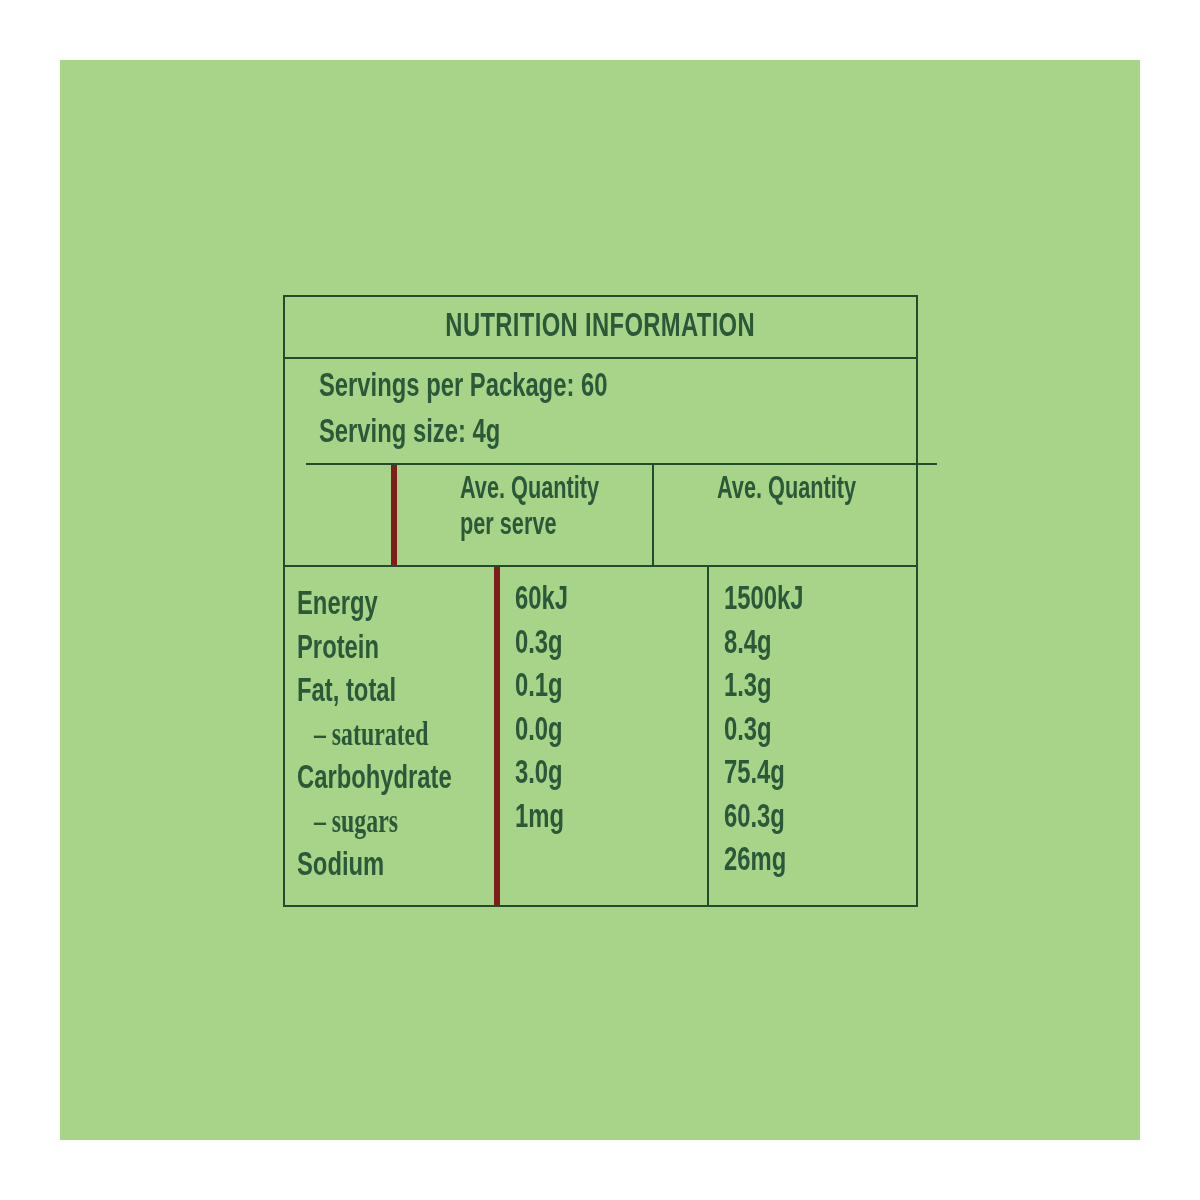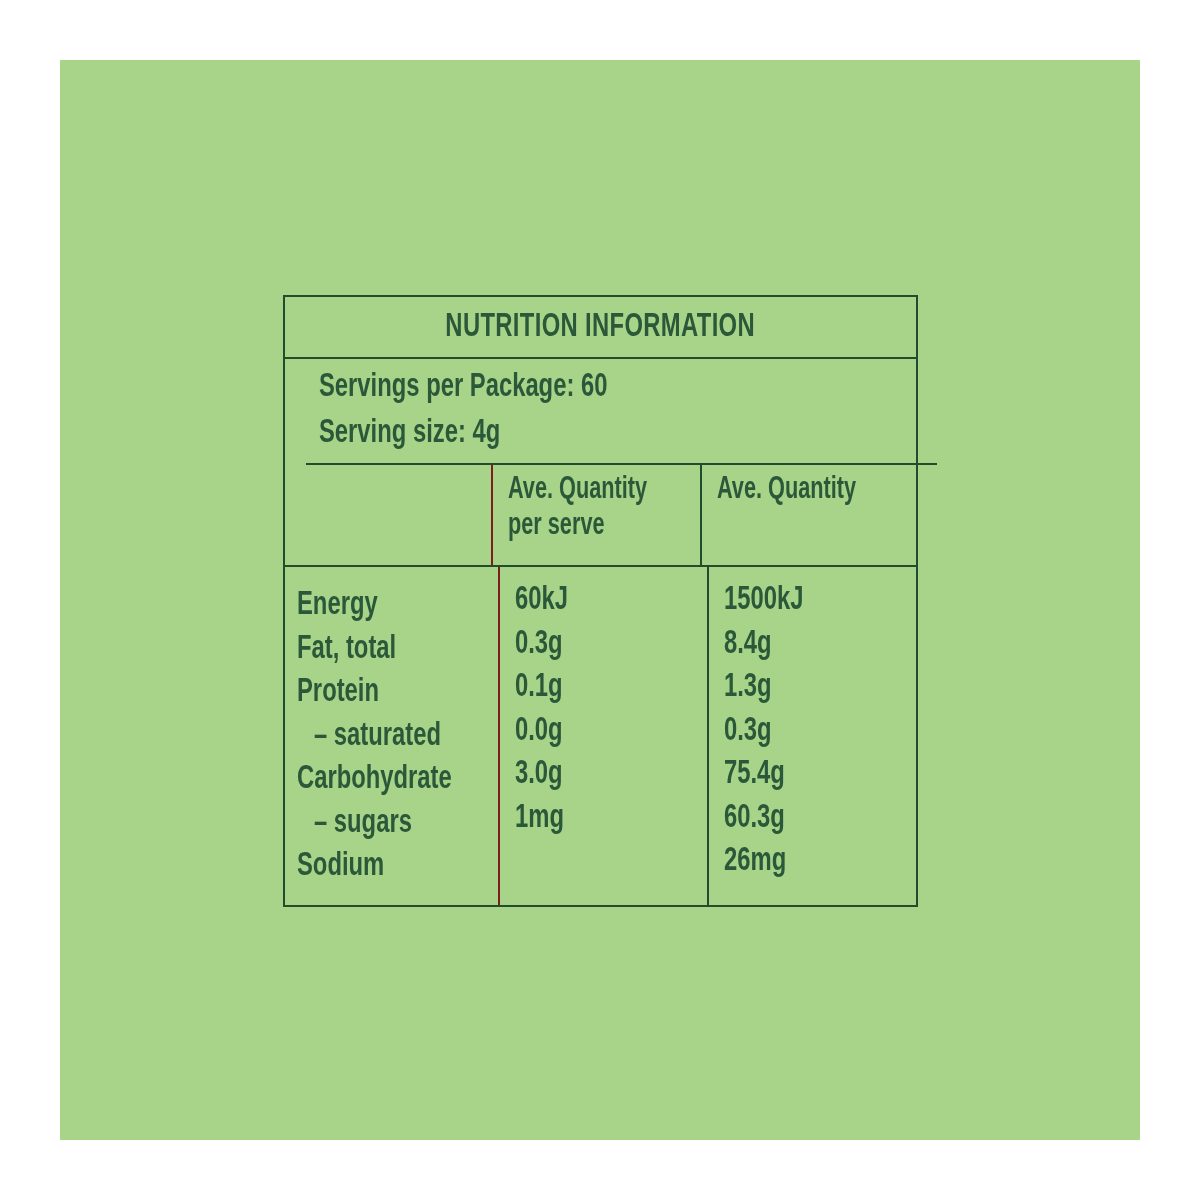--- a/index.html
+++ b/index.html
@@ -53,35 +53,36 @@
     padding: 2px 0 0 13px;
     font-size: 34px;
     line-height: 46px;
     margin-left: 21px;
   }
   .headers-row {
     height: 102px;
     border-bottom: 2px solid #214d2e;
     display: flex;
     font-size: 31px;
+    gap: 48px;
   }
   .data-row {
     height: 338px;
     display: flex;
     font-size: 34px;
   }
   .col { box-sizing: border-box; height: 100%; }
-  .col1 { width: 215px; border-right: 2px solid #7f1d1d; }
+  .col1 { width: 215px; border-right: 6px solid #7f1d1d; }
   .col2 { width: 209px; border-right: 2px solid #214d2e; }
   .col3 { flex: 1; }
   .headers-row .col { padding: 5px 0 0 15px; line-height: 36px; }
   .data-row .col1 { padding: 14px 0 0 12px; }
   .data-row .col2, .data-row .col3 { padding: 9px 0 0 15px; }
   .dline { height: 43.5px; line-height: 43.5px; }
-  .dline.indent { padding-left: 17px; }
+  .dline.indent { padding-left: 17px; font-family: Liberation Serif, serif; }
   .cond {
     display: inline-block;
     transform: scaleX(0.7);
     transform-origin: 0 50%;
     white-space: nowrap;
   }
   .cond-center { transform-origin: 50% 50%; }
 </style>
 </head>
 <body>
@@ -106,22 +107,22 @@
           <div><span class="cond">per serve</span></div>
         </div>
         <div class="col col3">
           <div><span class="cond">Ave. Quantity</span></div>
         </div>
       </div>
 
       <div class="row data-row">
         <div class="col col1">
           <div class="dline"><span class="cond">Energy</span></div>
+          <div class="dline"><span class="cond">Protein</span></div>
           <div class="dline"><span class="cond">Fat, total</span></div>
-          <div class="dline"><span class="cond">Protein</span></div>
           <div class="dline indent"><span class="cond">– saturated</span></div>
           <div class="dline"><span class="cond">Carbohydrate</span></div>
           <div class="dline indent"><span class="cond">– sugars</span></div>
           <div class="dline"><span class="cond">Sodium</span></div>
         </div>
         <div class="col col2">
           <div class="dline"><span class="cond">60kJ</span></div>
           <div class="dline"><span class="cond">0.3g</span></div>
           <div class="dline"><span class="cond">0.1g</span></div>
           <div class="dline"><span class="cond">0.0g</span></div>

